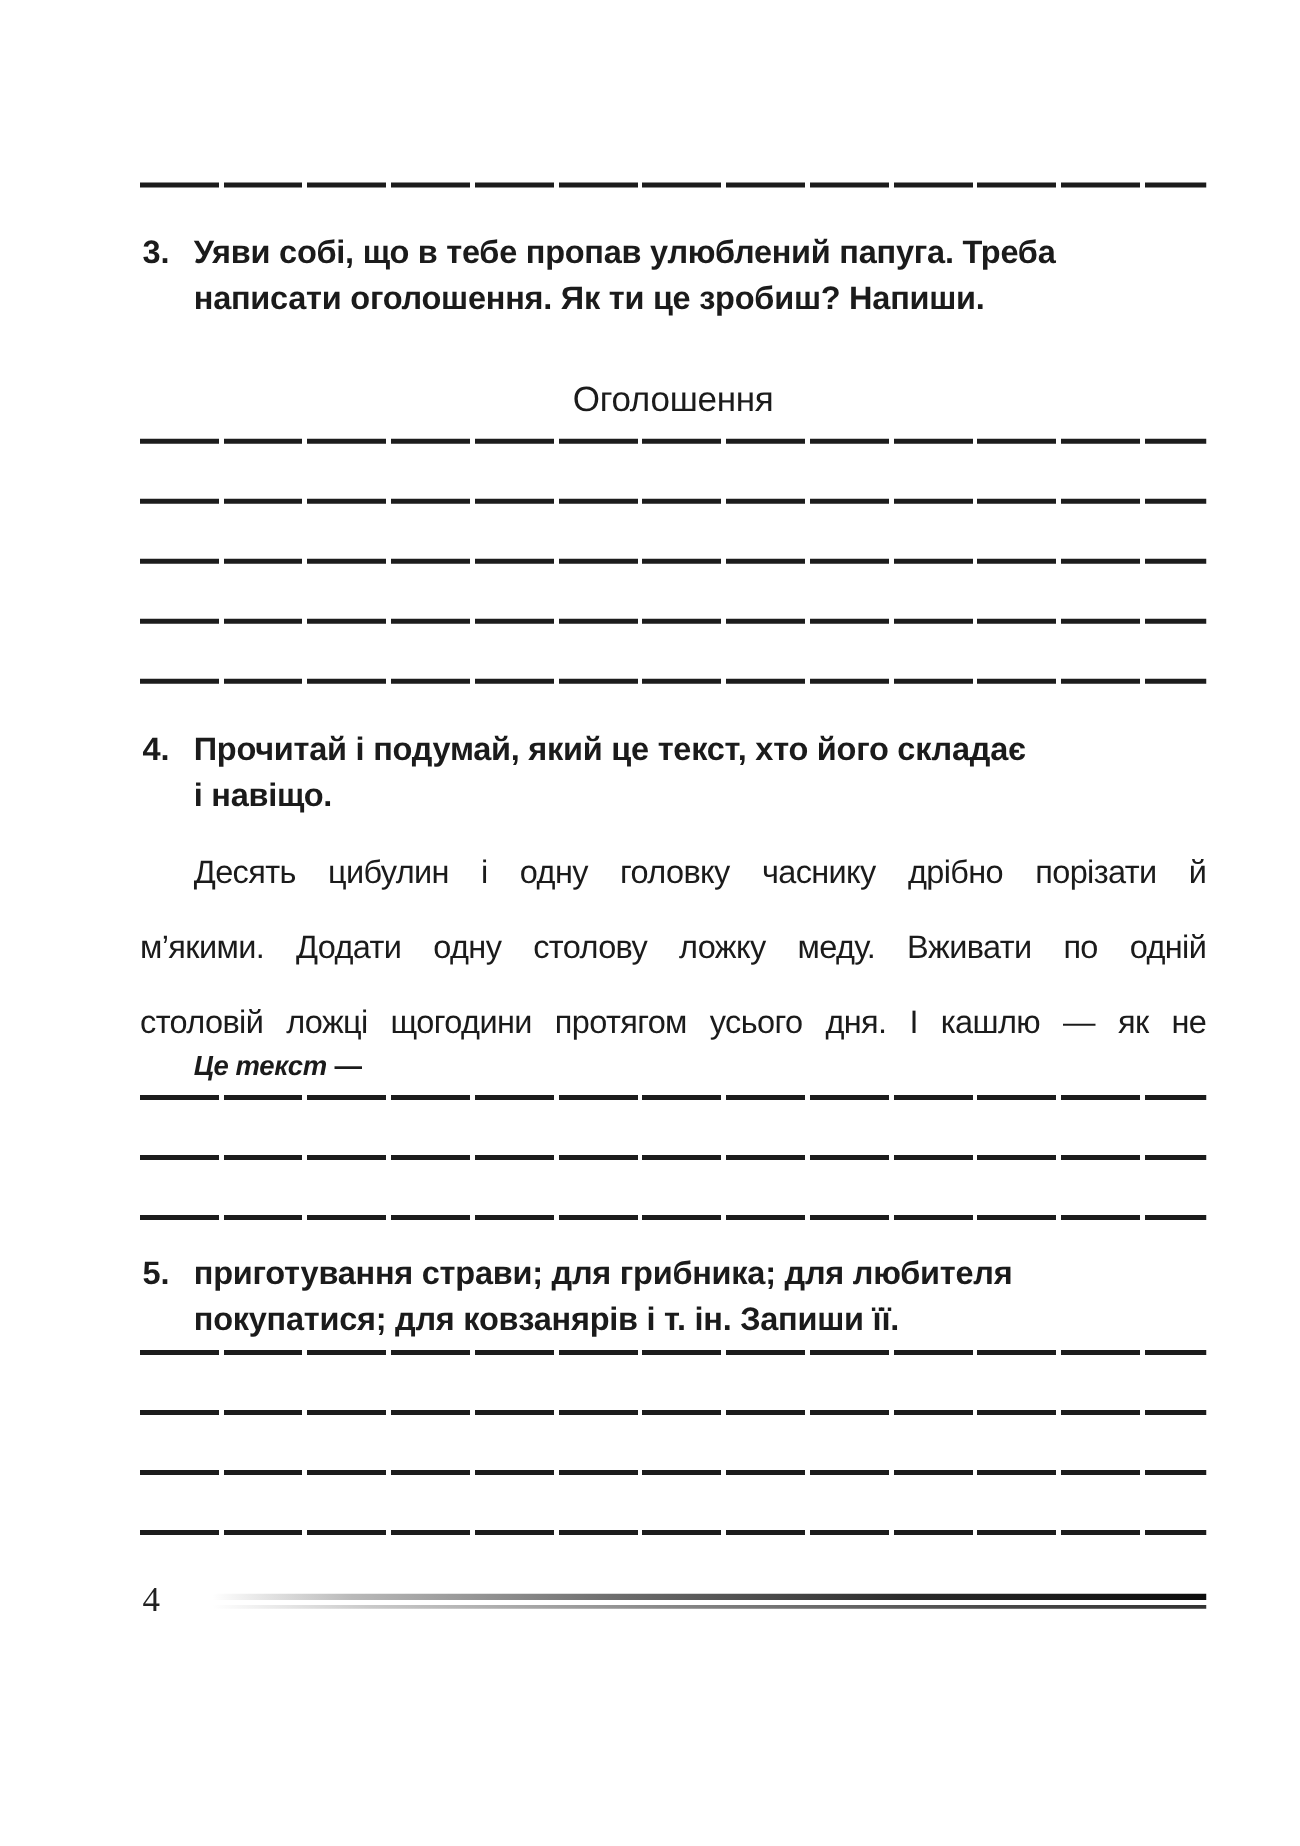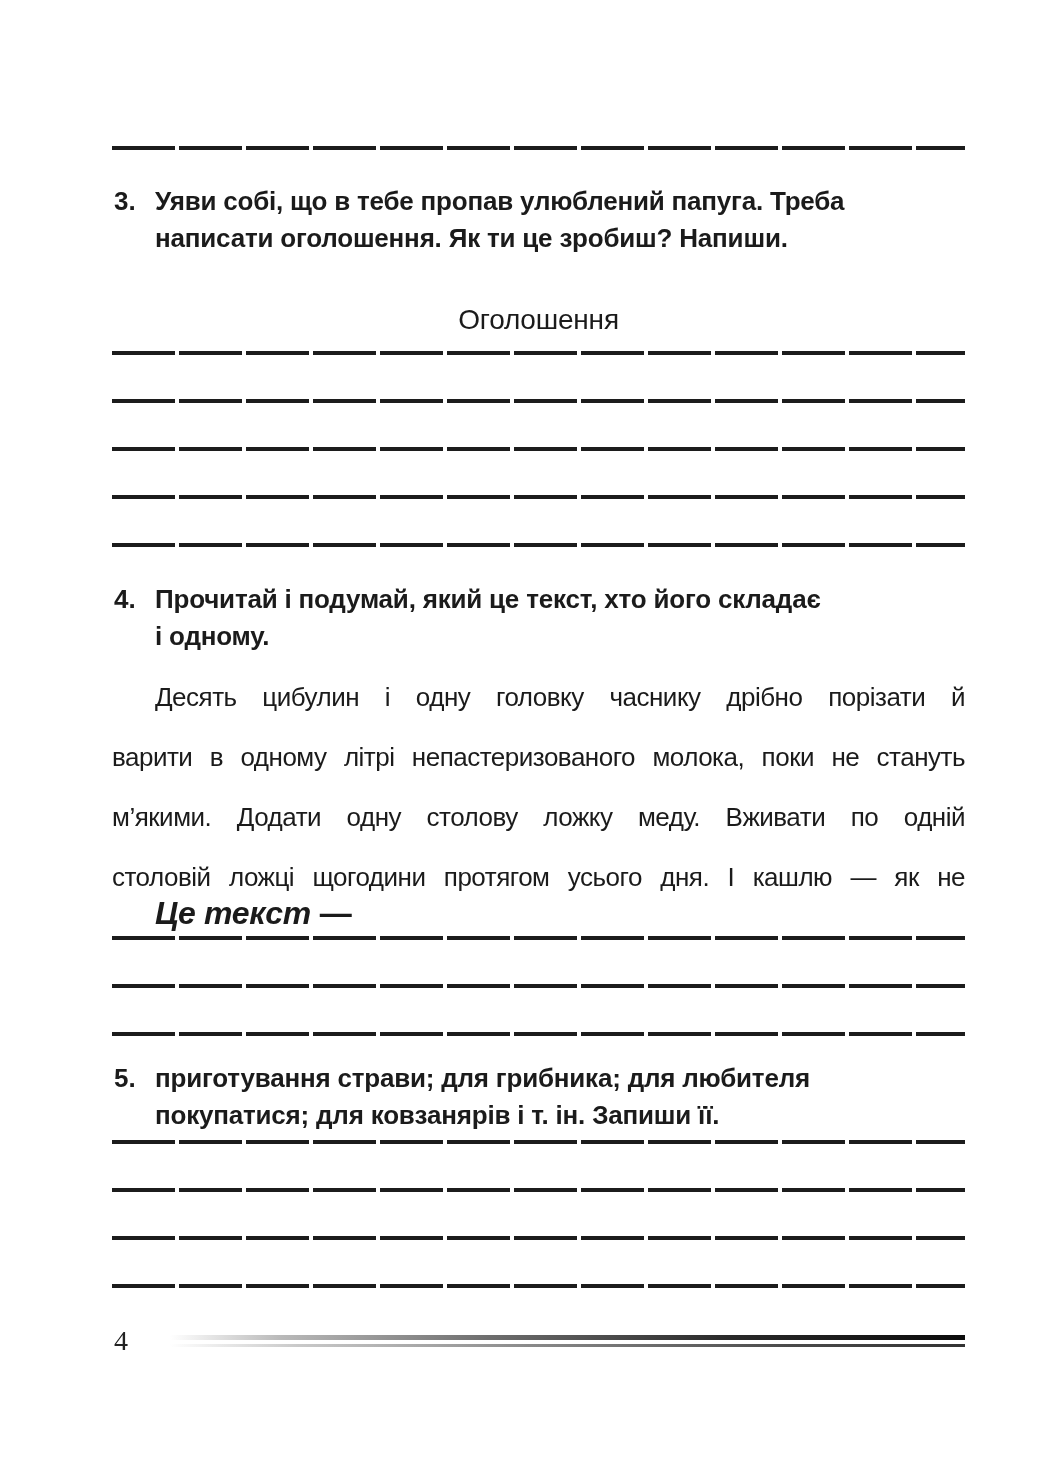--- a/index.html
+++ b/index.html
@@ -45,21 +45,21 @@
   .rules-a .rule + .rule{margin-top:44px;}
   .ex4{margin-top:34px;}
   .para{
     margin-top:11px;
     font-size:26px;line-height:36px;
     letter-spacing:-0.5px;
   }
   .jline{text-align:justify;text-align-last:justify;margin-top:24px;}
   .first-indent{text-indent:43px;}
   .lead-line{
-    font-size:32px;line-height:36px;
+    font-size:22px;line-height:36px;
     padding-left:43px;
   }
   .lead-label{font-weight:700;font-style:italic;letter-spacing:-0.3px;}
   .lead-dash{font-weight:700;}
   .rules-b{margin-top:5px;}
   .rules-b .rule + .rule{margin-top:44px;}
   .ex5{margin-top:24px;}
   .rules-c{margin-top:6px;}
   .rules-c .rule + .rule{margin-top:44px;}
   
@@ -110,27 +110,26 @@
         <div class="rule"></div>
         <div class="rule"></div>
         <div class="rule"></div>
         <div class="rule"></div>
       </div>
 
     <div class="exercise ex4">
       <div class="ex-num">4.</div>
       <div class="ex-text">
           <div>Прочитай і подумай, який це текст, хто його складає</div>
-          <div>і одному.</div>
+          <div>і навіщо.</div>
         </div>
     </div>
 
     <div class="para">
         <div class="jline first-indent">Десять цибулин і одну головку часнику дрібно порізати й</div>
-        <div class="jline">варити в одному літрі непастеризованого молока, поки не стануть</div>
         <div class="jline">м’якими. Додати одну столову ложку меду. Вживати по одній</div>
         <div class="jline">столовій ложці щогодини протягом усього дня. І кашлю — як не</div>
       </div>
 
     <div class="lead-line">
       <span class="lead-label">Це текст</span>
       <span class="lead-dash">—</span>
     </div>
 
     <div class="rules-b">

